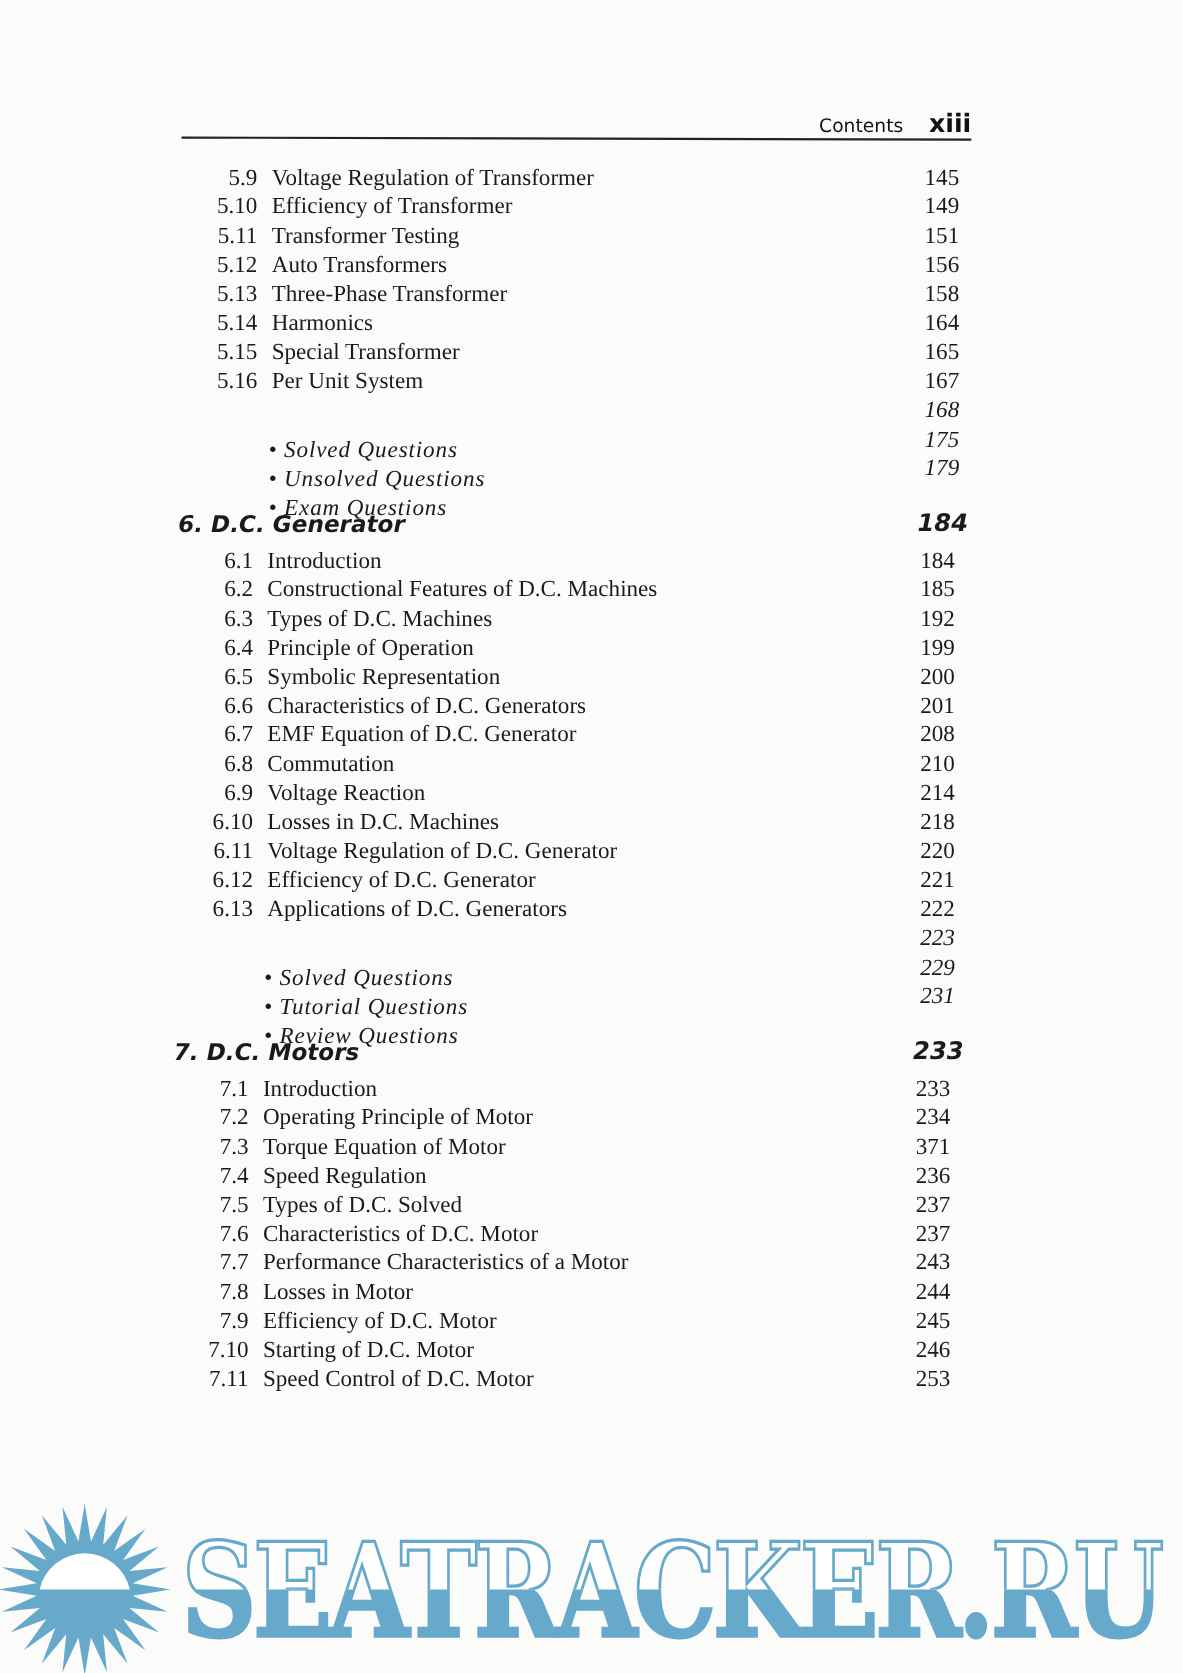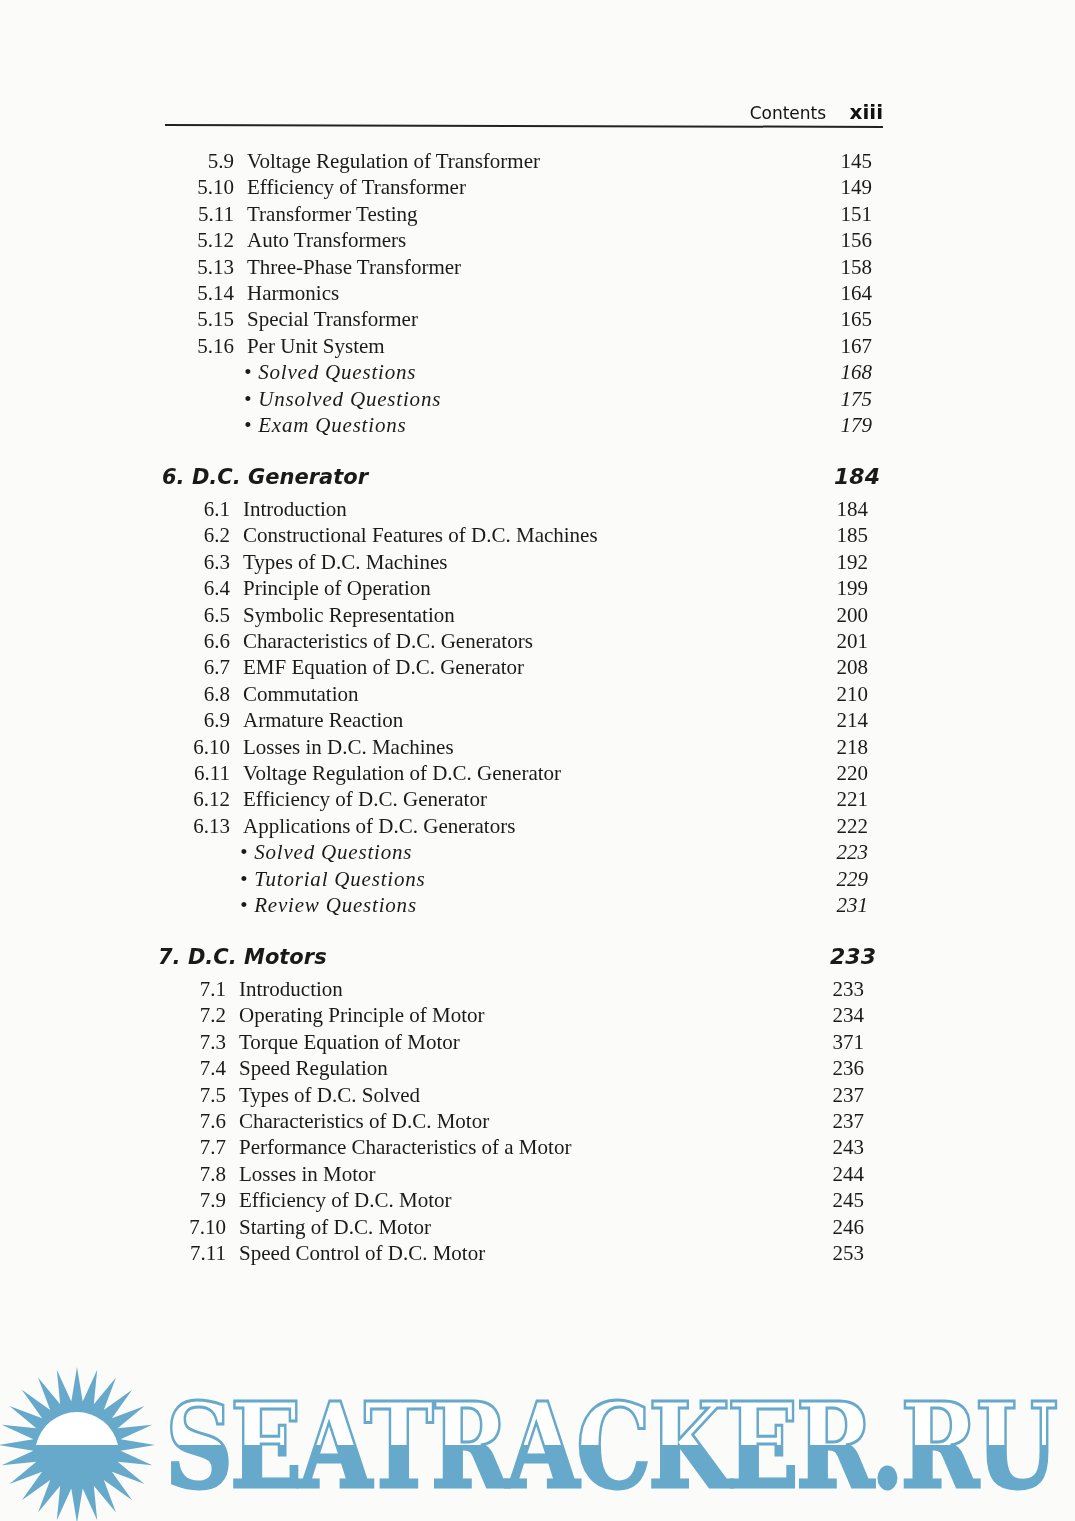--- a/index.html
+++ b/index.html
@@ -1,27 +1,27 @@
 <!DOCTYPE html>
 <html><head>
 <meta charset="utf-8">
 <style>
   html, body { margin: 0; padding: 0; background: #ffffff; }
   body { width: 1075px; height: 1521px; position: relative; overflow: hidden; color: #1a1a1a; }
   .page { position: absolute; left: 0; top: 0; width: 1075px; height: 1521px; background: #fbfbfa; }
   .running-head { position: absolute; top: 100px; right: 192px; font-family: "DejaVu Sans", sans-serif; font-size: 17px; color: #111; }
   .running-head .title { margin-right: 18px; }
-  .running-head .num { font-weight: bold; font-size: 20px; }
+  .running-head .num { font-weight: bold; font-size: 23px; }
   .head-rule { position: absolute; left: 165px; top: 125px; width: 718px; height: 1.5px; background: #222; transform: rotate(0.15deg); }
 
   .toc-row { position: absolute; height: 26px; font-family: "Liberation Serif", "DejaVu Serif", serif; font-size: 21px; line-height: 26px; white-space: nowrap; }
   .toc-row .sec { position: absolute; right: calc(100% - 62px); text-align: right; }
   .toc-row .ttl { position: absolute; left: 75px; }
   .toc-row .pg { position: absolute; left: 640px; width: 60px; text-align: right; }
-  .toc-row.extra .ttl { font-style: italic; letter-spacing: 0.8px; left: 72px; }
+  .toc-row.extra .ttl { font-style: italic; letter-spacing: 0.8px; left: 72px; margin-top: 36px; }
   .toc-row.extra .pg { font-style: italic; }
   .chapter-row { position: absolute; height: 30px; font-family: "DejaVu Sans", sans-serif; font-weight: bold; font-size: 21px; line-height: 30px; white-space: nowrap; font-style: italic; }
   .chapter-row .pg { position: absolute; left: 670px; width: 48px; text-align: right; font-size: 22px; }
 
   .watermark { position: absolute; left: 0; top: 1355px; width: 1075px; height: 166px; }
 </style>
 </head>
 <body>
 
 <div class="page">
@@ -121,21 +121,21 @@
         <span class="ttl">EMF Equation of D.C. Generator</span>
         <span class="pg">208</span>
       </div>
       <div class="toc-row" style="left: 168px; top: 680.8px;">
         <span class="sec">6.8</span>
         <span class="ttl">Commutation</span>
         <span class="pg">210</span>
       </div>
       <div class="toc-row" style="left: 168px; top: 707.2px;">
         <span class="sec">6.9</span>
-        <span class="ttl">Armature Reaction</span>
+        <span class="ttl">Voltage Reaction</span>
         <span class="pg">214</span>
       </div>
       <div class="toc-row" style="left: 168px; top: 733.6px;">
         <span class="sec">6.10</span>
         <span class="ttl">Losses in D.C. Machines</span>
         <span class="pg">218</span>
       </div>
       <div class="toc-row" style="left: 168px; top: 760px;">
         <span class="sec">6.11</span>
         <span class="ttl">Voltage Regulation of D.C. Generator</span>

